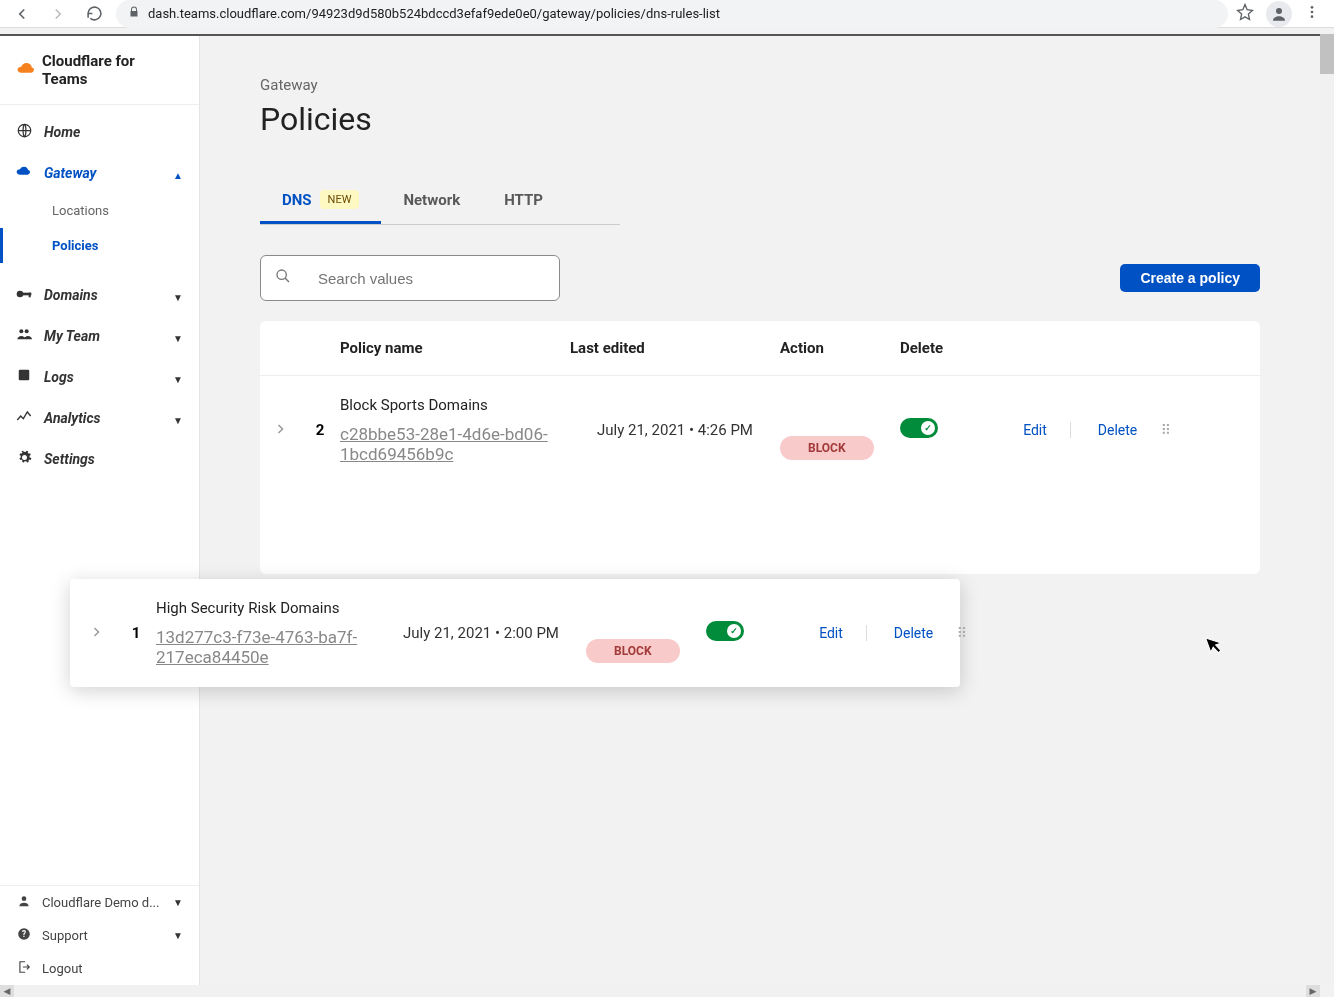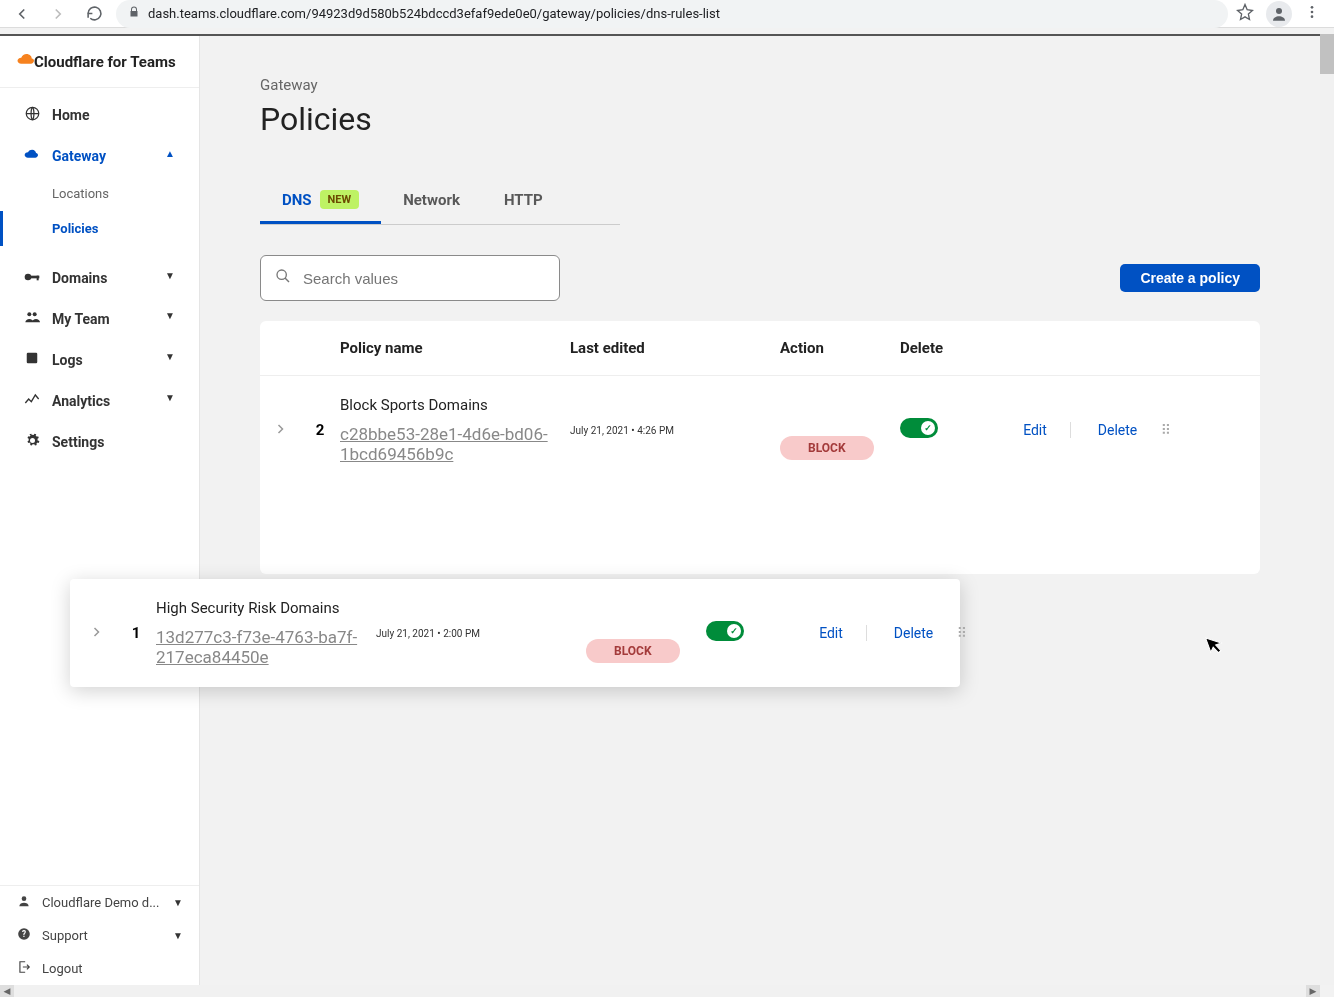--- a/index.html
+++ b/index.html
@@ -15,24 +15,24 @@
 .vscroll { position:absolute; right:0; top:34px; bottom:12px; width:14px; background:#f1f1f1; }
 .vscroll-thumb { position:absolute; top:0; width:100%; height:40px; background:#c1c1c1; }
 .hscroll { position:absolute; left:0; right:14px; bottom:0; height:12px; background:#dedede; display:flex; align-items:center; }
 .hscroll-arrow { width:14px; height:12px; display:flex; align-items:center; justify-content:center; color:#666; font-size:9px;}
 .hscroll-track { flex:1; height:12px; background:#f1f1f1; }
 
 .app { position: absolute; top:34px; left:0; right:14px; bottom:12px; display:flex; background:#f2f2f2; border-top: 2px solid #555; }
 
 
 .sidebar { width: 200px; background:#fff; display:flex; flex-direction:column; border-right:1px solid #e5e5e5; }
-.brand { display:flex; align-items:center; padding:16px; font-weight:700; font-size:15px; color:#222; border-bottom: 1px solid #eee;}
+.brand { display:flex; align-items:center; gap:8px; padding:16px; font-weight:700; font-size:15px; color:#222; border-bottom: 1px solid #eee;}
 .brand-icon { color:#f6821f; font-size:16px; }
 .nav { flex:1; padding-top: 6px; }
-.nav-item { display:flex; align-items:flex-start; justify-content:space-between; padding: 12px 24px; font-size:14px; font-weight:700; color:#333; cursor:pointer; }
+.nav-item { display:flex; align-items:flex-end; justify-content:space-between; padding: 12px 16px; font-size:14px; font-weight:700; color:#333; cursor:pointer;font-style:italic; }
 .nav-item .left { display:flex; align-items:center; gap:12px; }
 .nav-item .icon { width:16px; text-align:center; font-size:14px; color:#333; }
 .nav-item.active { color:#0051c3; }
 .nav-item.active .icon { color:#0051c3; }
 .nav-sub { padding: 10px 16px 10px 52px; font-size:13px; color:#666; cursor:pointer; }
 .nav-sub.active { color:#0051c3; font-weight:700; border-left: 3px solid #0051c3; padding-left:49px; }
 .caret { font-size:10px; color:#333; }
 .nav-item.active .caret { color:#0051c3; }
 
 .sidebar-footer { border-top:1px solid #eee; }
@@ -41,37 +41,37 @@
 .footer-item .icon { width:16px; text-align:center; }
 
 
 .main { flex:1; padding: 40px 60px 0 60px; position:relative; }
 .breadcrumb { color:#666; font-size:15px; margin-bottom:6px; }
 .page-title { font-size:32px; font-weight:400; color:#222; margin-bottom:40px; }
 
 .tabs { display:flex; border-bottom: 1px solid #ccc; width: 360px; }
 .tab { padding: 12px 22px; font-size:15px; font-weight:700; color:#595959; cursor:pointer; display:flex; align-items:flex-end; gap:8px; border-bottom: 3px solid transparent; }
 .tab.active { color:#0051c3; border-bottom-color:#0051c3; }
-.badge-new { background:#bef264; color:#6b4b00; font-size:11px; font-weight:700; padding:3px 8px; border-radius:4px; }
+.badge-new { background:#fef9c3; color:#6b4b00; font-size:11px; font-weight:400; padding:3px 8px; border-radius:4px; }
 
 .toolbar { display:flex; justify-content:space-between; align-items:center; margin-top: 30px; margin-bottom: 20px; }
-.search-box { width: 300px; height:46px; border:1px solid #8a8a8a; border-radius:6px; display:flex; align-items:center; padding:0 14px; gap:12px; background:#fff;}
+.search-box { width: 300px; height:46px; border:1px solid #8a8a8a; border-radius:6px; display:flex; align-items:center; padding:0 14px; gap:27px; background:#fff;}
 .search-box input { border:none; outline:none; font-size:15px; flex:1; background:transparent; }
 .search-box .sicon { color:#777; }
 .create-btn { background:#0051c3; color:#fff; font-size:14px; font-weight:700; padding:6px 20px; border:none; border-radius:5px; cursor:pointer; }
 
 .table-card { background:#fff; border-radius:6px; }
 .thead { display:grid; grid-template-columns: 80px 230px 210px 120px 100px 145px; padding: 18px 0; font-weight:700; font-size:15px; color:#222; border-bottom:1px solid #eee;}
 .thead > div:nth-child(2){ padding-left:0;}
 .row { display:grid; grid-template-columns: 40px 40px 230px 210px 120px 100px 70px 80px 30px; align-items:center; padding: 20px 0; }
 .expand { color:#999; text-align:center; cursor:pointer; font-size:13px; }
 .order { font-weight:700; font-size:15px; text-align:center; }
 .pname { font-size:15px; color:#222; }
 .pid { font-size:17px; color:#888; margin-top:10px;text-decoration:underline; }
-.edited { font-size:10px; color:#333; }
+.edited { font-size:15px; color:#333;text-align:center; }
 .action-badge { display:inline-block; background:#f8caca; color:#a33a3a; font-size:12px; font-weight:700; padding:5px 28px; border-radius:14px; text-align:center;margin-top:36px;}
 .toggle { width:38px; height:20px; background:#008c3a; border-radius:11px; position:relative; display:inline-block; }
 .toggle::after { content:"✓"; position:absolute; right:3px; top:3px; width:14px; height:14px; background:#fff; border-radius:50%; font-size:9px; color:#008c3a; display:flex; align-items:center; justify-content:center; font-weight:bold;}
 .link { color:#0051c3; font-size:14px; cursor:pointer; text-align:center; }
 .link.delete { border-left:1px solid #ddd; padding-left:14px;}
 .drag { color:#aaa; cursor:grab; text-align:center; font-size:14px; letter-spacing:-2px;}
 
 
 .floating-row { position:absolute; left:-130px; top: 543px; width: 890px; background:#fff; box-shadow:0 4px 20px rgba(0,0,0,0.18); border-radius:4px; }
 .floating-row .row { grid-template-columns: 40px 40px 220px 210px 120px 90px 70px 80px 30px; padding:20px 6px;}

